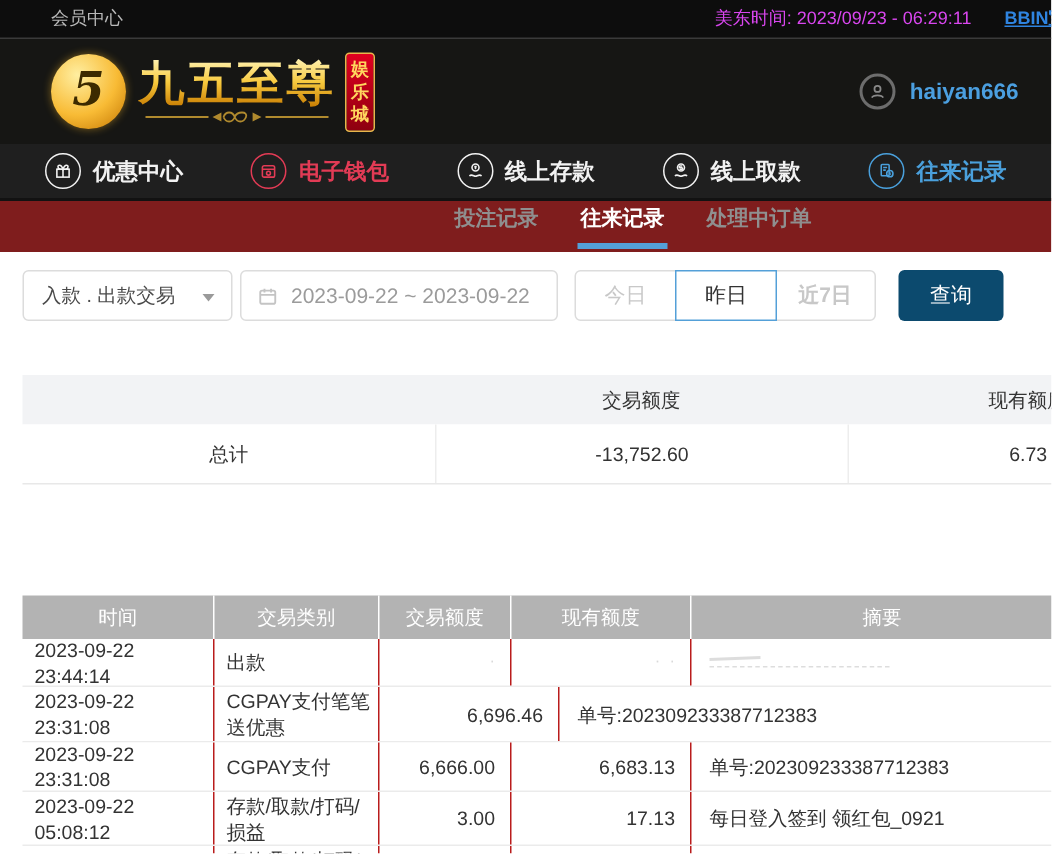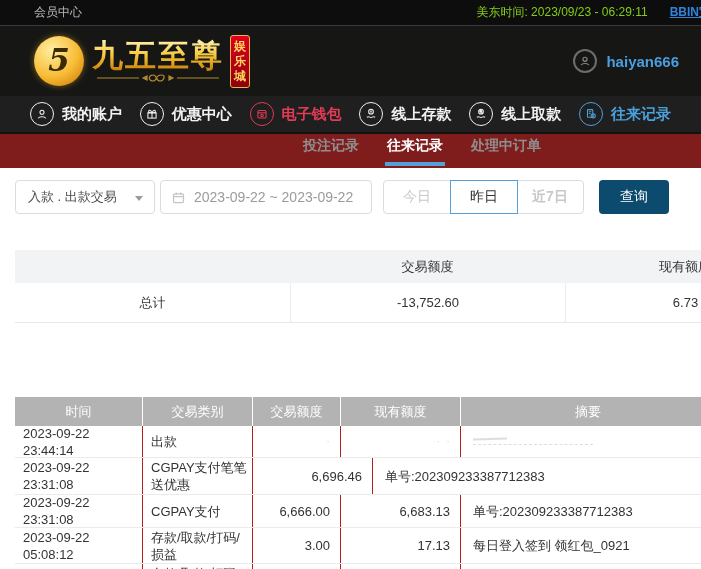--- a/index.html
+++ b/index.html
@@ -5,21 +5,21 @@
   * { margin:0; padding:0; box-sizing:border-box; }
   html,body { width:701px; height:569px; overflow:hidden; background:#fff;
     font-family:"Liberation Sans","DejaVu Sans",sans-serif; }
   .page { position:relative; width:701px; height:569px; overflow:hidden; background:#fff; }
 
   
   .topbar { position:absolute; left:0; top:0; width:701px; height:26px; background:#0d0d0d;
     display:flex; align-items:center; border-bottom:1px solid #3a3a3a; }
   .topbar .left { color:#b9b9b9; font-size:12px; padding-left:34px; }
   .topbar .right { margin-left:auto; display:flex; align-items:center; gap:22px; padding-right:0; }
-  .topbar .time { color:#84cc16; font-size:12px; }
+  .topbar .time { color:#d946ef; font-size:12px; }
   .topbar .bbin { color:#2f84e0; font-size:12px; text-decoration:underline; font-weight:bold; margin-right:-10px; white-space:nowrap; }
 
   
   .band { position:absolute; left:0; top:26px; width:701px; height:70px; background:#161614;
     display:flex; align-items:center; }
   .logo { display:flex; align-items:center; margin-left:34px; }
   .logo-circle { width:50px; height:50px; border-radius:50%;
     background:radial-gradient(circle at 35% 28%, #ffeea0, #f8bb35 55%, #c27400);
     display:flex; align-items:center; justify-content:center;
     box-shadow:0 0 6px rgba(255,190,40,.45); }
@@ -148,29 +148,20 @@
         </svg>
       </span>
       <span class="username">haiyan666</span>
     </div>
   </div>
 
   <div class="nav">
     <div class="nav-item">
       <span class="icn">
         <svg width="14" height="14" viewBox="0 0 24 24" fill="none" stroke="currentColor" stroke-width="1.8">
-          <circle cx="12" cy="9" r="3.5"></circle>
-            <path d="M5.5 19.5c1.5-3.8 11.5-3.8 13 0"></path>
-        </svg>
-      </span>
-      <span class="lbl">我的账户</span>
-    </div>
-    <div class="nav-item">
-      <span class="icn">
-        <svg width="14" height="14" viewBox="0 0 24 24" fill="none" stroke="currentColor" stroke-width="1.8">
           <rect x="5" y="10" width="14" height="9"></rect>
             <path d="M5 10h14M12 10v9"></path>
           <path d="M8.5 10c-3-1-3-5 0-4.5c2 .4 3.5 4.5 3.5 4.5s1.5-4.1 3.5-4.5c3-.5 3 3.5 0 4.5"></path>
         </svg>
       </span>
       <span class="lbl">优惠中心</span>
     </div>
     <div class="nav-item red">
       <span class="icn">
         <svg width="14" height="14" viewBox="0 0 24 24" fill="none" stroke="currentColor" stroke-width="1.8">

